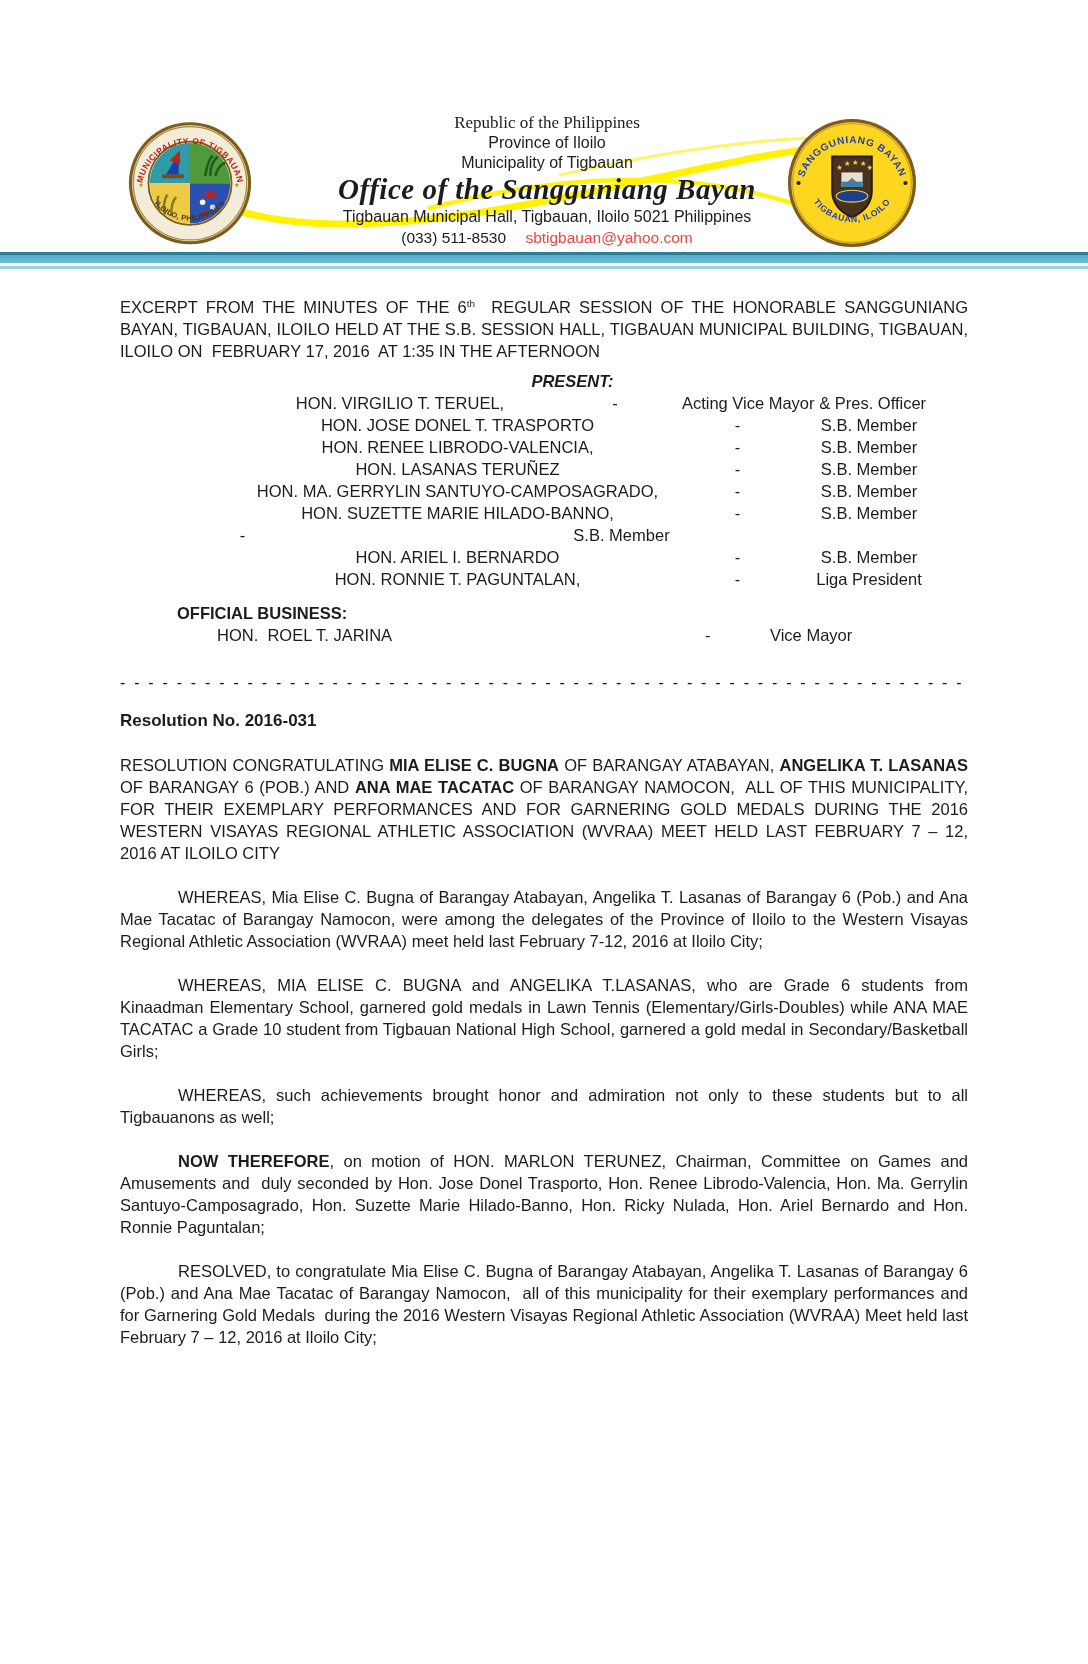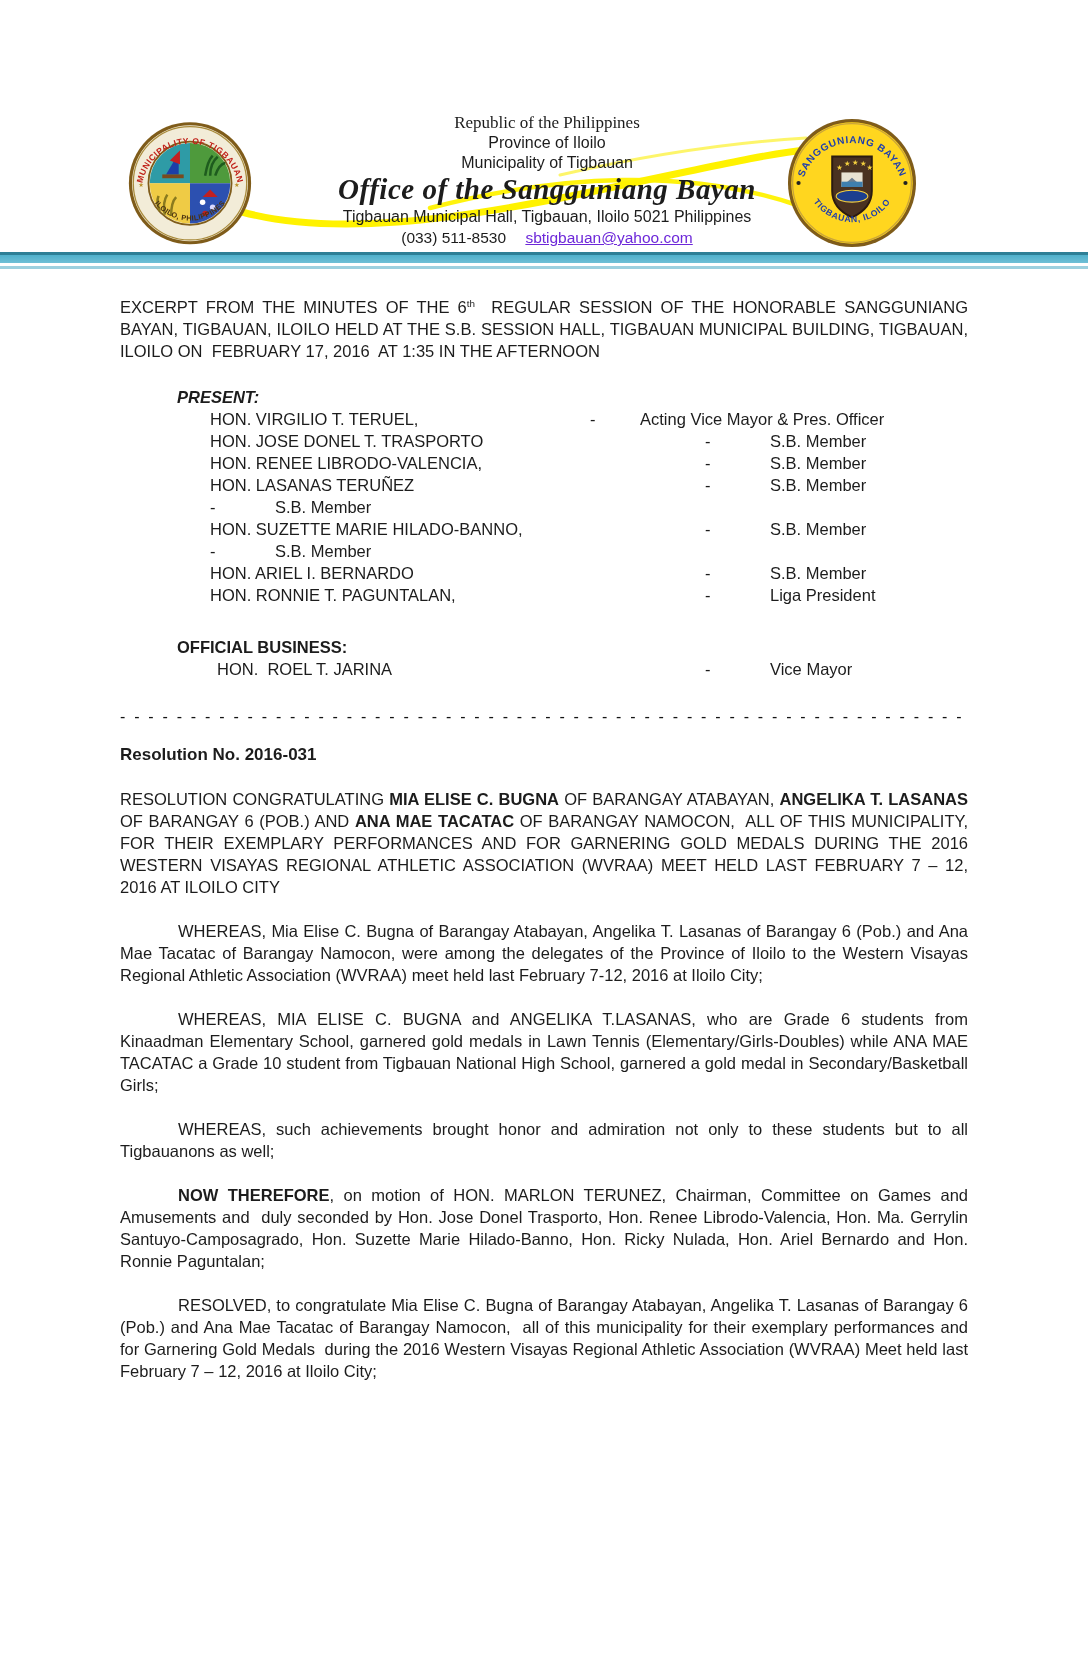--- a/index.html
+++ b/index.html
@@ -14,45 +14,45 @@
   .ribbon-svg { position:absolute; left:0; top:0; width:1088px; height:268px; z-index:1; }
   .seal { position:absolute; z-index:2; }
   .seal-left  { left:127px; top:119px; width:126px; height:126px; }
   .seal-right { left:786px; top:115px; width:132px; height:136px; }
   .head-center { position:absolute; left:276px; right:270px; top:113px; text-align:center; z-index:3; }
   .h-republic { font-family:"Liberation Serif", serif; font-size:17px; line-height:20px; }
   .h-prov, .h-muni { font-size:16px; line-height:20px; }
   .h-office { font-family:"Liberation Serif", serif; font-style:italic; font-weight:bold; font-size:29px; line-height:33px; letter-spacing:0.5px; }
   .h-addr { font-size:16px; line-height:22px; }
   .h-contact { font-size:15.5px; line-height:20px; }
-  .email-link { color:#6d28d9; text-decoration:underline; cursor:pointer;margin-left:15px; }
+  .email-link { color:#ef4444; cursor:pointer;margin-left:15px; }
 
   .rule { position:absolute; top:252px; left:0; width:1088px; z-index:4; }
   .rule-dark  { height:3px; background:#2e7f96; }
   .rule-main  { height:8px; background:linear-gradient(#4fb0cb,#6fbfd6); }
   .rule-gap   { height:3px; background:#ffffff; }
   .rule-light { height:3px; background:#9cd0df; }
 
   
   .content { position:absolute; top:276px; left:120px; width:848px; font-size:16.5px; line-height:22px; }
   p { margin:0; }
   .excerpt { margin-top:20px; text-align:justify; }
   sup { font-size:0.6em; line-height:0; vertical-align:super; }
 
-  .present { margin-top:24px; }
+  .present { margin-top:8px;text-align:center; }
   .sec-heading { margin-left:57px; font-weight:bold; }
   .present .sec-heading { font-style:italic; }
   .member-list .row, .ob-row { display:flex; margin-left:90px; }
   .row .nm { width:495px; flex:none; white-space:nowrap; }
   .row .dsh { width:65px; flex:none; }
   .row .pos { flex:1; white-space:nowrap; }
   .row.wide .nm { width:380px; }
   .row.wide .dsh { width:50px; }
 
-  .official-business { margin-top:30px; }
+  .official-business { margin-top:12px; }
   .ob-row { margin-left:97px; }
   .ob-row .nm { width:488px; }
   .ob-note { margin:3px 0 0 88px; width:760px; font-style:italic; font-size:14.5px; line-height:21px; text-align:justify; }
 
   .dashes { margin-top:26px; width:848px; white-space:nowrap; overflow:hidden; font-size:16px; letter-spacing:2.2px; color:#141414; }
   .res-no { margin-top:16px; text-align:left; font-weight:bold; font-size:17px; }
 
   .para { margin-top:22px; text-align:justify; }
   .para.first { }
   .para.indent { text-indent:58px; }
@@ -175,20 +175,21 @@
             <span class="nm">HON. RENEE LIBRODO-VALENCIA,</span>
             <span class="dsh">-</span>
             <span class="pos">S.B. Member</span>
           </div>
           <div class="row">
             <span class="nm">HON. LASANAS TERUÑEZ</span>
             <span class="dsh">-</span>
             <span class="pos">S.B. Member</span>
           </div>
           <div class="row">
+            <span class="nm">HON. MA. GERRYLIN SANTUYO-CAMPOSAGRADO,</span>
             <span class="dsh">-</span>
             <span class="pos">S.B. Member</span>
           </div>
           <div class="row">
             <span class="nm">HON. SUZETTE MARIE HILADO-BANNO,</span>
             <span class="dsh">-</span>
             <span class="pos">S.B. Member</span>
           </div>
           <div class="row">
             <span class="dsh">-</span>

